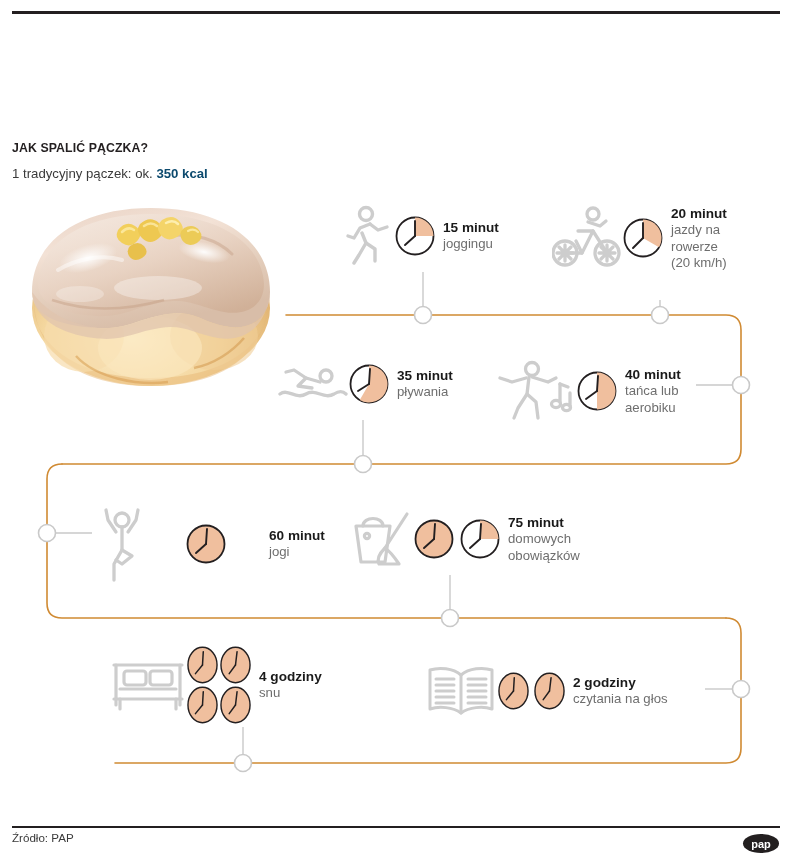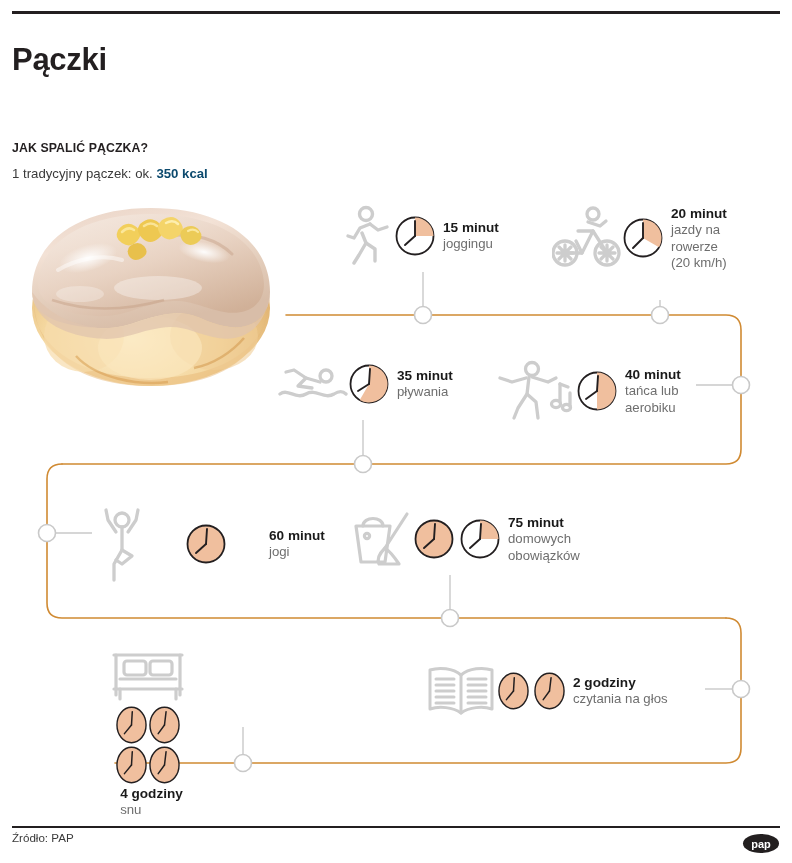--- a/index.html
+++ b/index.html
@@ -66,21 +66,20 @@
     position:absolute;left:742px;top:833px;width:38px;height:21px;
   }
 </style>
 </head>
 <body>
 
 <div class="page">
 
   <div class="rule-top"></div>
 
-  <h1 class="title">Pączki</h1>
 
 
   <div class="kicker">JAK SPALIĆ PĄCZKA?</div>
 
   <div class="kcal-line"><span>1 tradycyjny pączek: ok. </span><b>350 kcal</b></div>
 
   <div class="donut-wrap">
     <svg class="donut" viewBox="0 0 266 196" xmlns="http://www.w3.org/2000/svg">
       <defs>
         <radialGradient id="dough" cx="45%" cy="75%" r="72%">
@@ -350,21 +349,21 @@
         </g>
       </svg>
     </div>
     <div class="labels">
       <div class="val">75 minut</div>
       <div class="sub">domowych
 obowiązków</div>
     </div>
   </div>
 
-  <div class="item" style="left:110px;top:645px;flex-direction:column;">
+  <div class="item" style="left:110px;top:645px;">
     <svg class="act-icon" width="76" height="60" viewBox="0 0 76 60">
       <g fill="none" stroke="#cdcdcd" stroke-width="3.2" stroke-linecap="round" stroke-linejoin="round">
         <path d="M6 10 L6 50"></path>
         <path d="M70 10 L70 50"></path>
         <path d="M4 10 L72 10"></path>
         <path d="M10 34 L66 34"></path>
         <path d="M4 44 L72 44"></path>
         <rect x="14" y="16" width="22" height="14" rx="3"></rect>
         <rect x="40" y="16" width="22" height="14" rx="3"></rect>
         <path d="M10 44 L10 54 M66 44 L66 54"></path>

